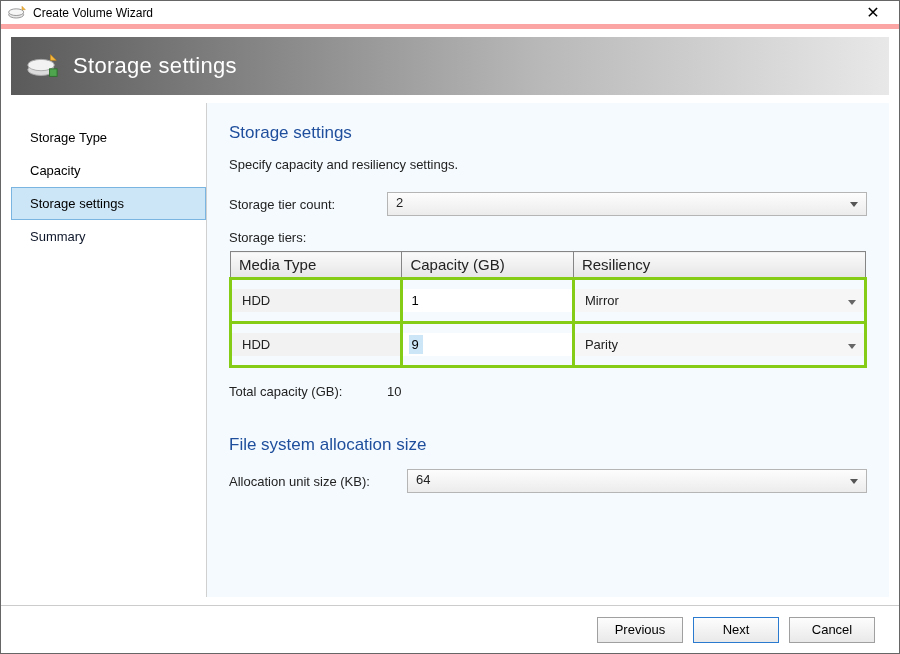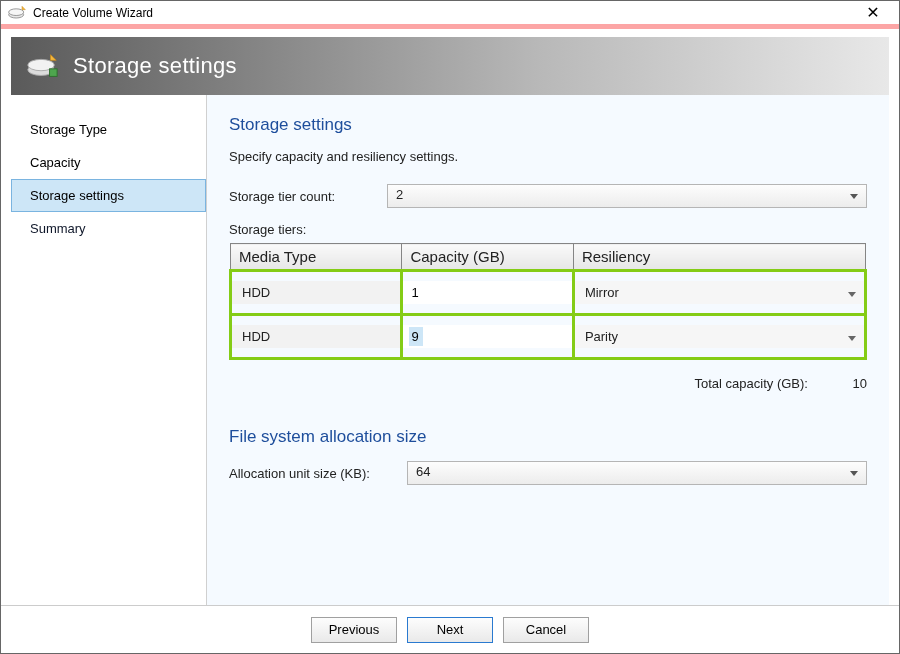--- a/index.html
+++ b/index.html
@@ -11,21 +11,21 @@
   .title-icon { width: 20px; height: 18px; margin-right: 6px; display: inline-block; }
   .title-text { flex: 1; }
   .close-x { font-size: 16px; font-family: Arial, sans-serif; width: 40px; text-align: center; cursor: pointer; }
 
   
   .banner { height: 58px; margin: 8px 10px 0 10px; background: linear-gradient(to right, #5a5a5a 0%, #808080 25%, #b8b8b8 60%, #e8e8e8 100%); display: flex; align-items: center; padding-left: 14px; color: #fff; }
   .banner-icon { width: 34px; height: 28px; margin-right: 14px; display: inline-block; }
   .banner-title { font-size: 22px; font-weight: 400; letter-spacing: 0.3px; }
 
   
-  .body { flex: 1; display: flex; margin: 0 10px; overflow: hidden; }
+  .body { flex: 1; display: flex; margin: 8px 10px; overflow: hidden; }
   .sidebar { width: 196px; border-right: 1px solid #d0d0d0; padding: 18px 0 0 0; background: #fff; }
   .side-item { padding: 8px 14px 8px 18px; font-size: 13px; color: #000; cursor: pointer; border: 1px solid transparent; }
   .side-item.selected { background: #cde6f7; border: 1px solid #7ab4e0; color: #000; }
   .side-item.disabled { color: #0f172a; cursor: default; }
 
   .main { flex: 1; padding: 16px 22px 10px 22px; background: #f5faff; overflow: auto; font-size: 13px; color: #222; }
   .section-title { color: #1e4e9c; font-size: 17px; font-weight: 400; margin: 4px 0 14px 0; }
   .desc { margin-bottom: 20px; }
 
   .row { display: flex; align-items: center; margin-bottom: 14px; }
@@ -42,25 +42,25 @@
   table.tiers { width: 100%; border-collapse: collapse; border: 1px solid #858585; }
   table.tiers th { background: linear-gradient(#fafafa,#e6e6e6); border: 1px solid #858585; text-align: left; font-weight: 400; font-size: 15px; padding: 4px 8px; }
   table.tiers td { border: 3px solid #84cc16; padding: 0; height: 44px; vertical-align: middle; }
   .cell-plain { padding: 4px 10px; background: #f2f2f2; }
   .cell-input { padding: 2px 6px; background: #fff; }
   .cell-input input { width: 100%; border: none; outline: none; font-size: 13px; padding: 2px 2px; background: transparent; }
   .cell-input input.sel { background: #cde6f7; width: 14px; text-align: left; }
   .cell-select { position: relative; padding: 4px 22px 4px 10px; background: #f6f6f6; cursor: pointer; }
   .cell-select::after { content: ""; position: absolute; right: 8px; top: 11px; width: 0; height: 0; border-left: 4px solid transparent; border-right: 4px solid transparent; border-top: 5px solid #666; }
 
-  .total-row { display: flex; margin: 16px 0 36px 0; justify-content: flex-end; }
+  .total-row { display: flex; margin: 16px 0 36px 0; }
   .total-row .lbl { width: 158px; }
 
   
-  .footer { height: 48px; border-top: 1px solid #ccc; display: flex; justify-content: center; align-items: center; gap: 10px; padding: 0 24px; background: #fff; }
+  .footer { height: 48px; border-top: 1px solid #ccc; display: flex; justify-content: flex-end; align-items: center; gap: 10px; padding: 0 24px; background: #fff; }
   .btn { min-width: 86px; height: 26px; border: 1px solid #a0a0a0; background: linear-gradient(#fdfdfd,#e9e9e9); font-size: 13px; cursor: pointer; }
   .btn.primary { border: 1.5px solid #2a7ad0; }
 
 </style>
 </head>
 <body>
 
 <div class="window">
 
   <div class="titlebar">

